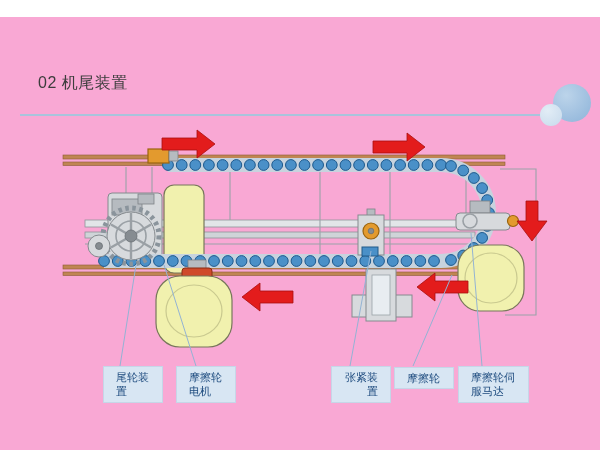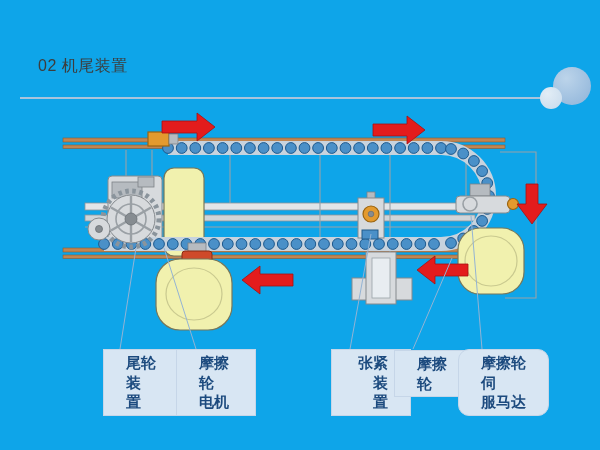--- a/index.html
+++ b/index.html
@@ -1,20 +1,20 @@
 <!DOCTYPE html>
 <html style="--arrow: #e31c1c; --chain: #4a90c8; --cover: #f1f1ae; --label-bg: #d8e6f3; --label-text: #1c4a7e; --divider: #a9c4dc; --deco-big: #8db3d9; --deco-small: #c7daec;"><head>
 <meta charset="utf-8">
 <style>
   html,body{margin:0;padding:0;}
   body{
     width:600px;height:450px;background:#ffffff;position:relative;overflow:hidden;
     font-family:"Liberation Sans","DejaVu Sans",sans-serif;
   }
-  .slide{position:absolute;inset:0;background:#0ea5e9;}
+  .slide{position:absolute;inset:0;background:#f9a8d4;margin-top:17px;}
   .page-title{
     position:absolute;left:38px;top:56px;font-size:16px;color:#3d3d3d;
     letter-spacing:0.5px;
   }
   .title-rule{
     position:absolute;left:20px;top:97px;width:562px;height:1.5px;
     background:var(--divider,#a9c4dc);
   }
   .deco-big{
     position:absolute;left:553px;top:67px;width:38px;height:38px;border-radius:50%;
@@ -42,21 +42,21 @@
   .hub{fill:#868c91;stroke:#6a7075;stroke-width:0.8;}
   .orange{fill:#e39a2e;stroke:#9a6410;stroke-width:1.2;}
   .red-clamp{fill:#cf4a2a;stroke:#8a2a12;stroke-width:1;}
   .blue-part{fill:#4a90c8;stroke:#205a8a;stroke-width:1;}
   .bracket-inner{fill:#e8edf1;stroke:#9aa2a8;stroke-width:0.8;}
   .arrows polygon{fill:var(--arrow,#e31c1c);stroke:#a80f0f;stroke-width:0.8;}
   .callouts line{stroke:#93b3d4;stroke-width:1;}
 
   .callout-label{
     position:absolute;background:var(--label-bg,#d8e6f3);color:var(--label-text,#1c4a7e);
-    font-size:15px;font-weight:bold;line-height:1.3;padding:3px 22px;
+    font-size:11px;font-weight:normal;line-height:1.3;padding:3px 12px;
     white-space:pre-line;border:1px solid #c6d6e8;
   }
 </style>
 </head>
 <body>
 
 <div class="slide">
 
   <div class="page-title">02 机尾装置</div>
   <div class="title-rule"></div>
@@ -225,16 +225,16 @@
     </g>
   </svg>
 
   <div class="callout-label" style="left:103px;top:349px;width:34px;">尾轮装
 置</div>
   <div class="callout-label" style="left:176px;top:349px;width:34px;">摩擦轮
 电机</div>
   <div class="callout-label" style="left:331px;top:349px;width:34px;text-align:right;">张紧装
 置</div>
   <div class="callout-label" style="left:394px;top:350px;width:34px;">摩擦轮</div>
-  <div class="callout-label" style="left:458px;top:349px;width:45px;border-radius:11px;">摩擦轮伺
+  <div class="callout-label" style="left:458px;top:349px;width:45px;">摩擦轮伺
 服马达</div>
 
 </div>
 
 </body></html>

